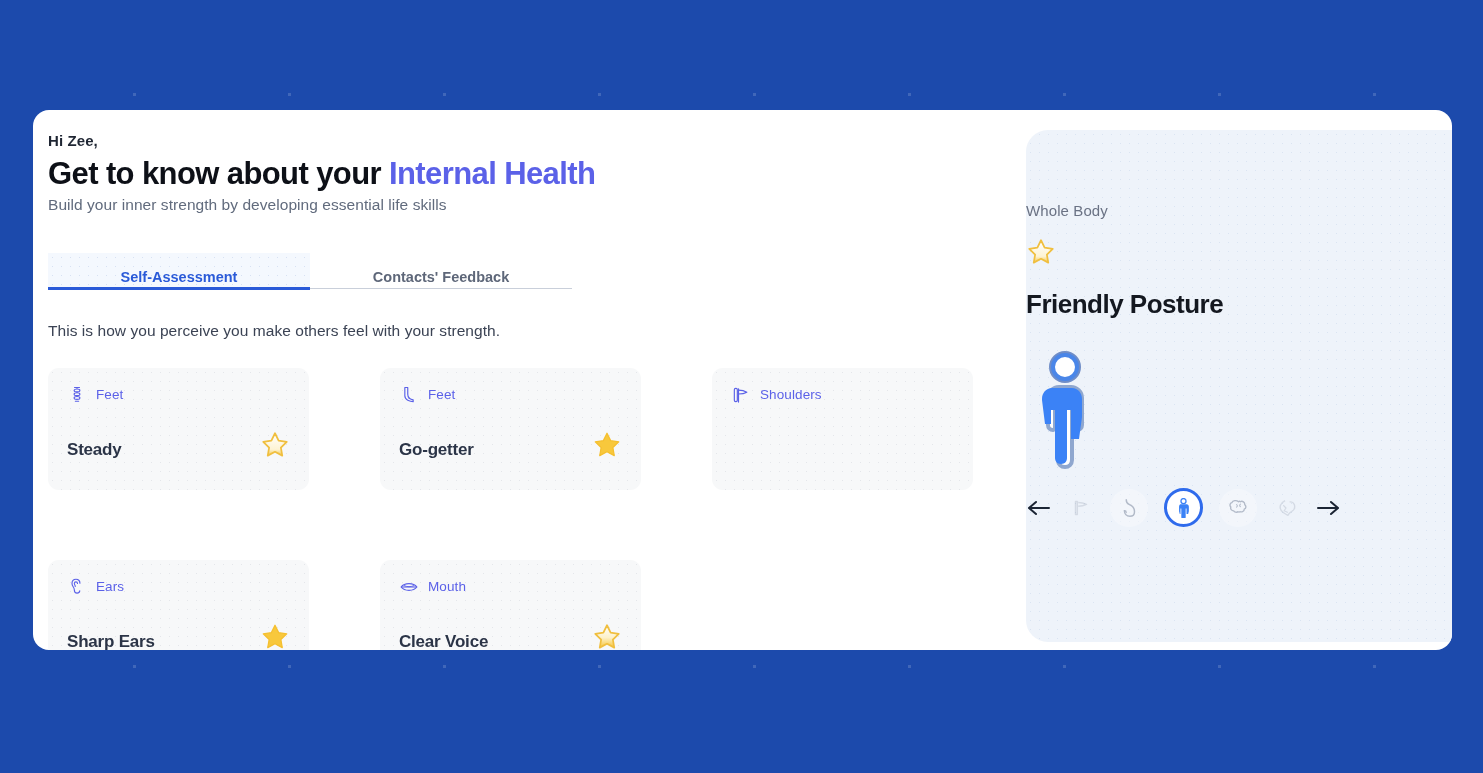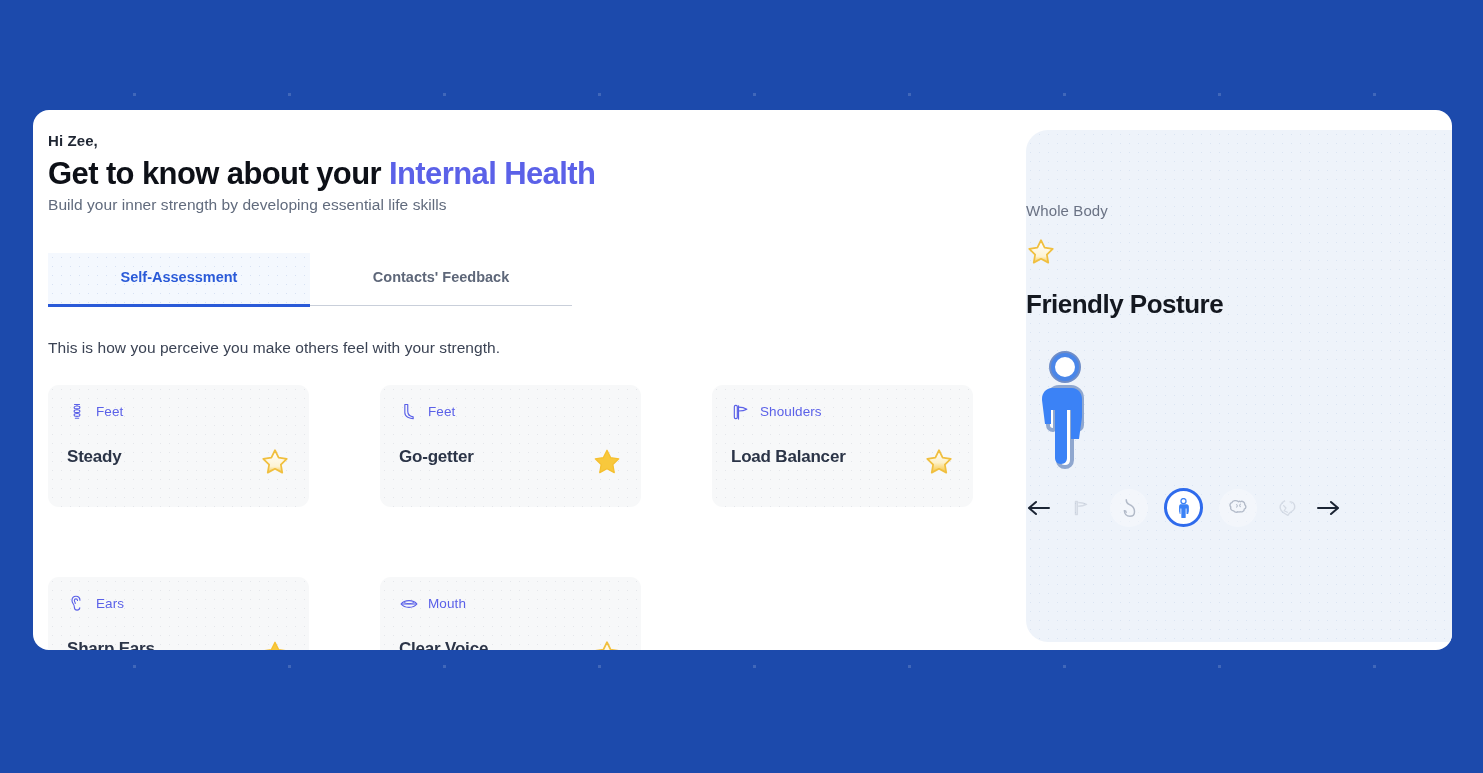--- a/index.html
+++ b/index.html
@@ -69,21 +69,21 @@
     margin-top:39px;
     display:flex;
     width:524px;
     position:relative;
   }
   .tab {
     flex:1;
     text-align:center;
     font-size:14.5px;
     font-weight:bold;
-    padding:16px 0 22px;
+    padding:16px 0 5px;
     color:#5e6779;
     cursor:pointer;
     position:relative;
     background:transparent;
     border:none;
     font-family:inherit;
   }
   .tab.active {
     color:#2a5ad8;
     background-color:#f4f8fe;
@@ -141,21 +141,21 @@
   .card-top .ico { width:20px; height:20px; display:block; }
   .card-part {
     font-size:13.5px;
     color:#5b61e8;
     letter-spacing:.1px;
   }
 
   .card-bottom {
     margin-top:24px;
     display:flex;
-    align-items:flex-start;
+    align-items:flex-end;
     justify-content:space-between;
   }
   .card-title {
     font-size:17px;
     font-weight:bold;
     color:#2b3447;
     letter-spacing:-.2px;
   }
   .star-wrap { width:30px; height:30px; flex:0 0 auto; }
 
@@ -293,33 +293,20 @@
           <div class="card-top">
        <span>
               <svg class="ico" viewBox="0 0 24 24" fill="none">
       <rect x="4" y="4" width="3.6" height="16" rx="1.6" stroke="#5b61e8" stroke-width="1.4"></rect>
       <path d="M9 6.2c4.2 0 7.6 1 10 2.4-2.4 1.4-5.8 2.2-10 2.2" stroke="#5b61e8" stroke-width="1.4" stroke-linejoin="round"></path>
       <path d="M9 4.5v16" stroke="#5b61e8" stroke-width="1.4" stroke-linecap="round"></path>
     </svg>
             </span>
        <span class="card-part">Shoulders</span>
      </div>
-     <div class="card-bottom">
-       <span class="card-title">Load Balancer</span>
-       <span class="star-wrap"><svg width="30" height="30" viewBox="0 0 24 24">
-    <defs>
-                  <linearGradient id="sg2" x1="0" y1="0" x2="0" y2="1">
-                    <stop offset="0%" stop-color="#ffffff"></stop>
-                    <stop offset="55%" stop-color="#fdf1c9"></stop>
-                    <stop offset="100%" stop-color="#f6c53c"></stop>
-                  </linearGradient>
-                </defs>
-    <path d="M12 2.6l2.9 5.9 6.5.95-4.7 4.6 1.1 6.45L12 17.45 6.2 20.5l1.1-6.45-4.7-4.6 6.5-.95z" fill="url(#sg2)" stroke="#f0bf3f" stroke-width="1.4" stroke-linejoin="round"></path>
-              </svg></span>
-     </div>
         </div>
         <div class="body-card">
           <div class="card-top">
        <span>
               <svg class="ico" viewBox="0 0 24 24" fill="none">
       <path d="M15.5 7.5c0-2.8-2-4.8-4.7-4.8C8.1 2.7 6 4.8 6 7.8c0 2 .8 3 1.6 4.2.8 1.2 1.2 2 1.2 3.6 0 2.2 1.4 3.7 3.3 3.7 1.8 0 3-1.2 3.2-2.6" stroke="#5b61e8" stroke-width="1.4" stroke-linecap="round"></path>
       <path d="M12.6 7.8c0-1.2-.8-2-1.9-2s-1.9.9-1.9 2.1c0 1.6 1.1 2 1.1 3.4" stroke="#5b61e8" stroke-width="1.3" stroke-linecap="round"></path>
     </svg>
             </span>
        <span class="card-part">Ears</span>

